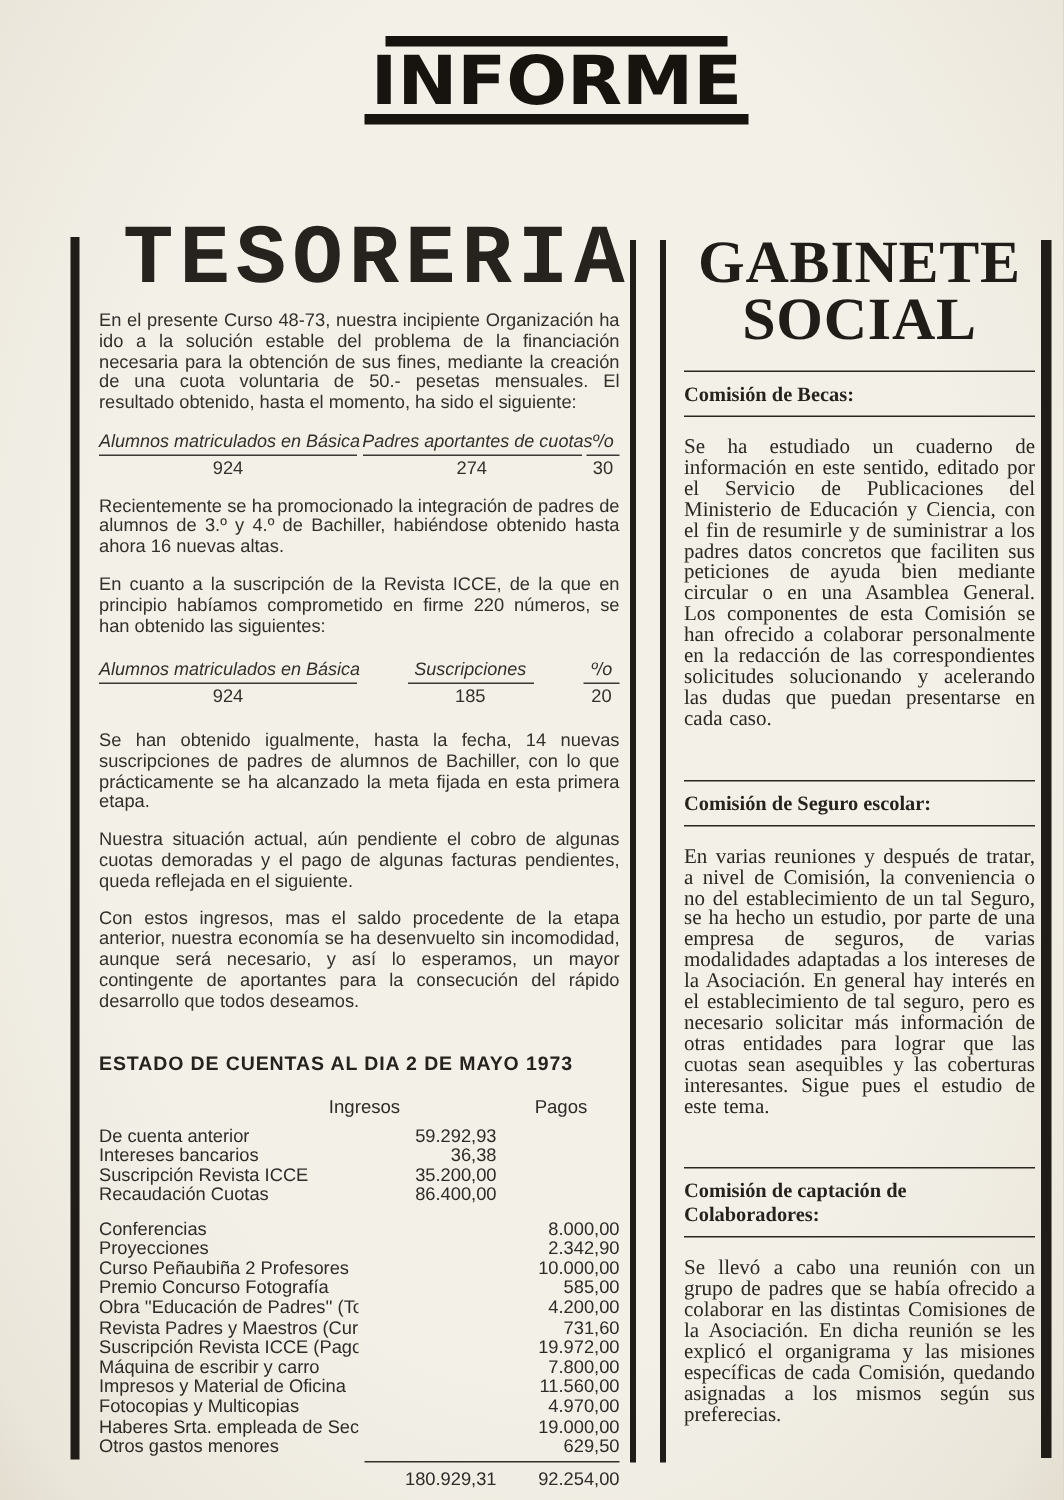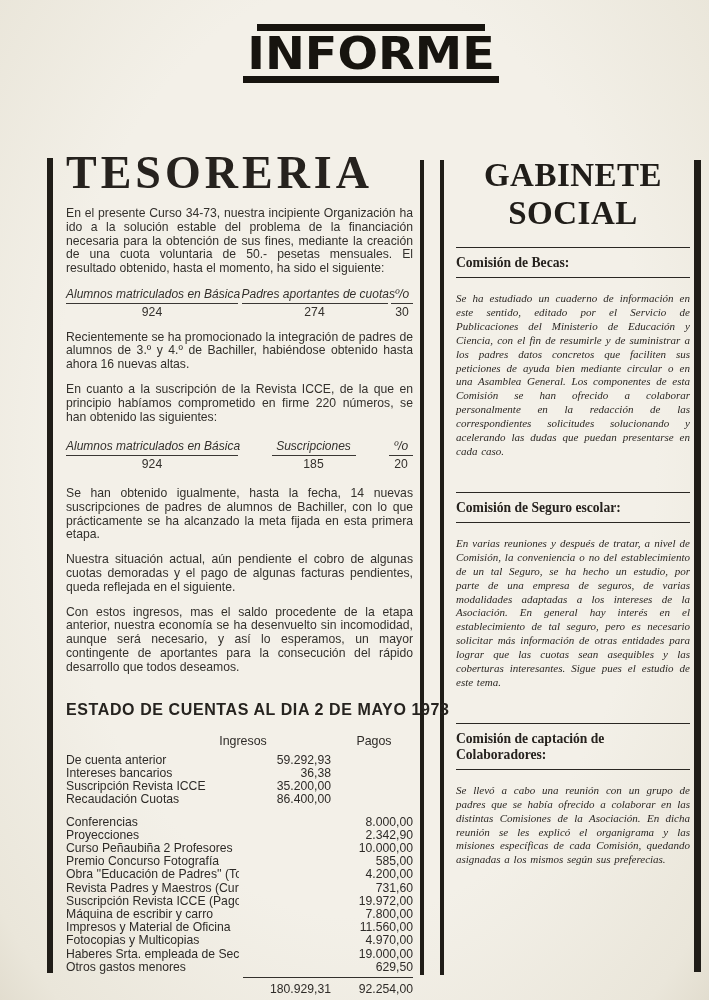--- a/index.html
+++ b/index.html
@@ -22,60 +22,60 @@
   .mast-bar-bottom{height:7px;background:#17140f;width:256px;margin:2px auto 0 auto;}
   
   .vbar{position:absolute;background:#201d18;}
   .vbar-left{left:47px;top:158px;width:6px;height:815px;}
   .vbar-div1{left:420px;top:160px;width:4px;height:815px;}
   .vbar-div2{left:440px;top:160px;width:4px;height:815px;}
   .vbar-right{left:694px;top:160px;width:7px;height:812px;}
   
   .col-left{position:absolute;left:66px;top:150px;width:347px;}
   .lc-title{
-    font-family:Liberation Serif, serif;font-weight:bold;
-    font-size:46px;line-height:46px;letter-spacing:4px;color:#26221e;
-    margin:0 0 2px 0;white-space:nowrap;
+    font-family:Liberation Mono, monospace;font-weight:bold;
+    font-size:56px;line-height:46px;letter-spacing:4px;color:#26221e;
+    margin:0 0 2px 16px;white-space:nowrap;
   }
   .lc-body{font-size:12.2px;line-height:13.8px;text-align:justify;color:#33302c;}
   .lc-body p{margin:11px 0 0 0;}
   .mini-table{display:flex;justify-content:space-between;margin-top:12px;margin-bottom:2px;}
   .mt-col{text-align:center;}
   .mt-header{font-size:12px;border-bottom:1.5px solid #3a3734;padding-bottom:1px;white-space:nowrap;font-style:italic;}
   .mt-value{font-size:12.2px;padding-top:2px;}
   .acc-heading{
-    font-size:16px;font-weight:bold;letter-spacing:0.6px;
+    font-size:13px;font-weight:bold;letter-spacing:0.6px;
     margin:26px 0 0 0;color:#26231f;white-space:nowrap;
   }
   .acc-table{margin-top:16px;}
   .acc-row{display:grid;grid-template-columns:1fr 88px 78px;column-gap:4px;}
   .acc-row .lbl{font-size:12.2px;line-height:13.2px;white-space:nowrap;overflow:hidden;}
   .acc-row .num{font-size:12.2px;line-height:13.2px;text-align:right;white-space:nowrap;}
   .acc-head{margin-bottom:6px;gap:48px;}
   .acc-head .num{text-align:center;font-size:12.4px;}
   .acc-gap{height:9px;}
   .rule-span{grid-column:2/4;border-top:1.5px solid #33302c;margin-top:3px;}
   .acc-total-row{margin-top:5px;}
   
   .col-right{position:absolute;left:456px;top:156px;width:234px;}
   .rc-title{
     font-family:"Liberation Serif",serif;font-weight:bold;text-align:center;
-    font-size:33px;line-height:38px;letter-spacing:0.5px;color:#201d19;margin:0;
+    font-size:40px;line-height:38px;letter-spacing:0.5px;color:#201d19;margin:0;
   }
   .rc-section{margin-top:33px;}
   .rc-section.first{margin-top:15px;}
   .rc-rule{border-top:1.7px solid #2a2723;}
   .rc-heading{
     font-family:"Liberation Serif",serif;font-weight:bold;
     font-size:13.6px;line-height:16px;color:#26221e;
     margin:7px 0 6px 0;
   }
   .rc-body{
-    font-family:"Liberation Serif",serif;font-style:italic;
-    font-size:11px;line-height:13.9px;text-align:justify;color:#2b2723;
+    font-family:"Liberation Serif",serif;
+    font-size:14px;line-height:13.9px;text-align:justify;color:#2b2723;
     margin:14px 0 0 0;word-spacing:1px;
   }
 </style>
 </head>
 <body>
 
 <div class="page">
 
   <div class="masthead">
     <div class="mast-inner">
@@ -87,21 +87,21 @@
 
   <div class="vbar vbar-left"></div>
   <div class="vbar vbar-div1"></div>
   <div class="vbar vbar-div2"></div>
   <div class="vbar vbar-right"></div>
 
   <div class="col-left">
     <h1 class="lc-title">TESORERIA</h1>
 
     <div class="lc-body">
-      <p>En el presente Curso 34-73, nuestra incipiente Organización ha ido a la solución estable del problema de la financiación necesaria para la obtención de sus fines, mediante la creación de una cuota voluntaria de 50.- pesetas mensuales. El resultado obtenido, hasta el momento, ha sido el siguiente:</p>
+      <p>En el presente Curso 48-73, nuestra incipiente Organización ha ido a la solución estable del problema de la financiación necesaria para la obtención de sus fines, mediante la creación de una cuota voluntaria de 50.- pesetas mensuales. El resultado obtenido, hasta el momento, ha sido el siguiente:</p>
 
       <div class="mini-table">
         <div class="mt-col" style="width:172px">
           <div class="mt-header">Alumnos matriculados en Básica</div>
           <div class="mt-value">924</div>
         </div>
         <div class="mt-col" style="width:146px">
           <div class="mt-header">Padres aportantes de cuotas</div>
           <div class="mt-value">274</div>
         </div>

